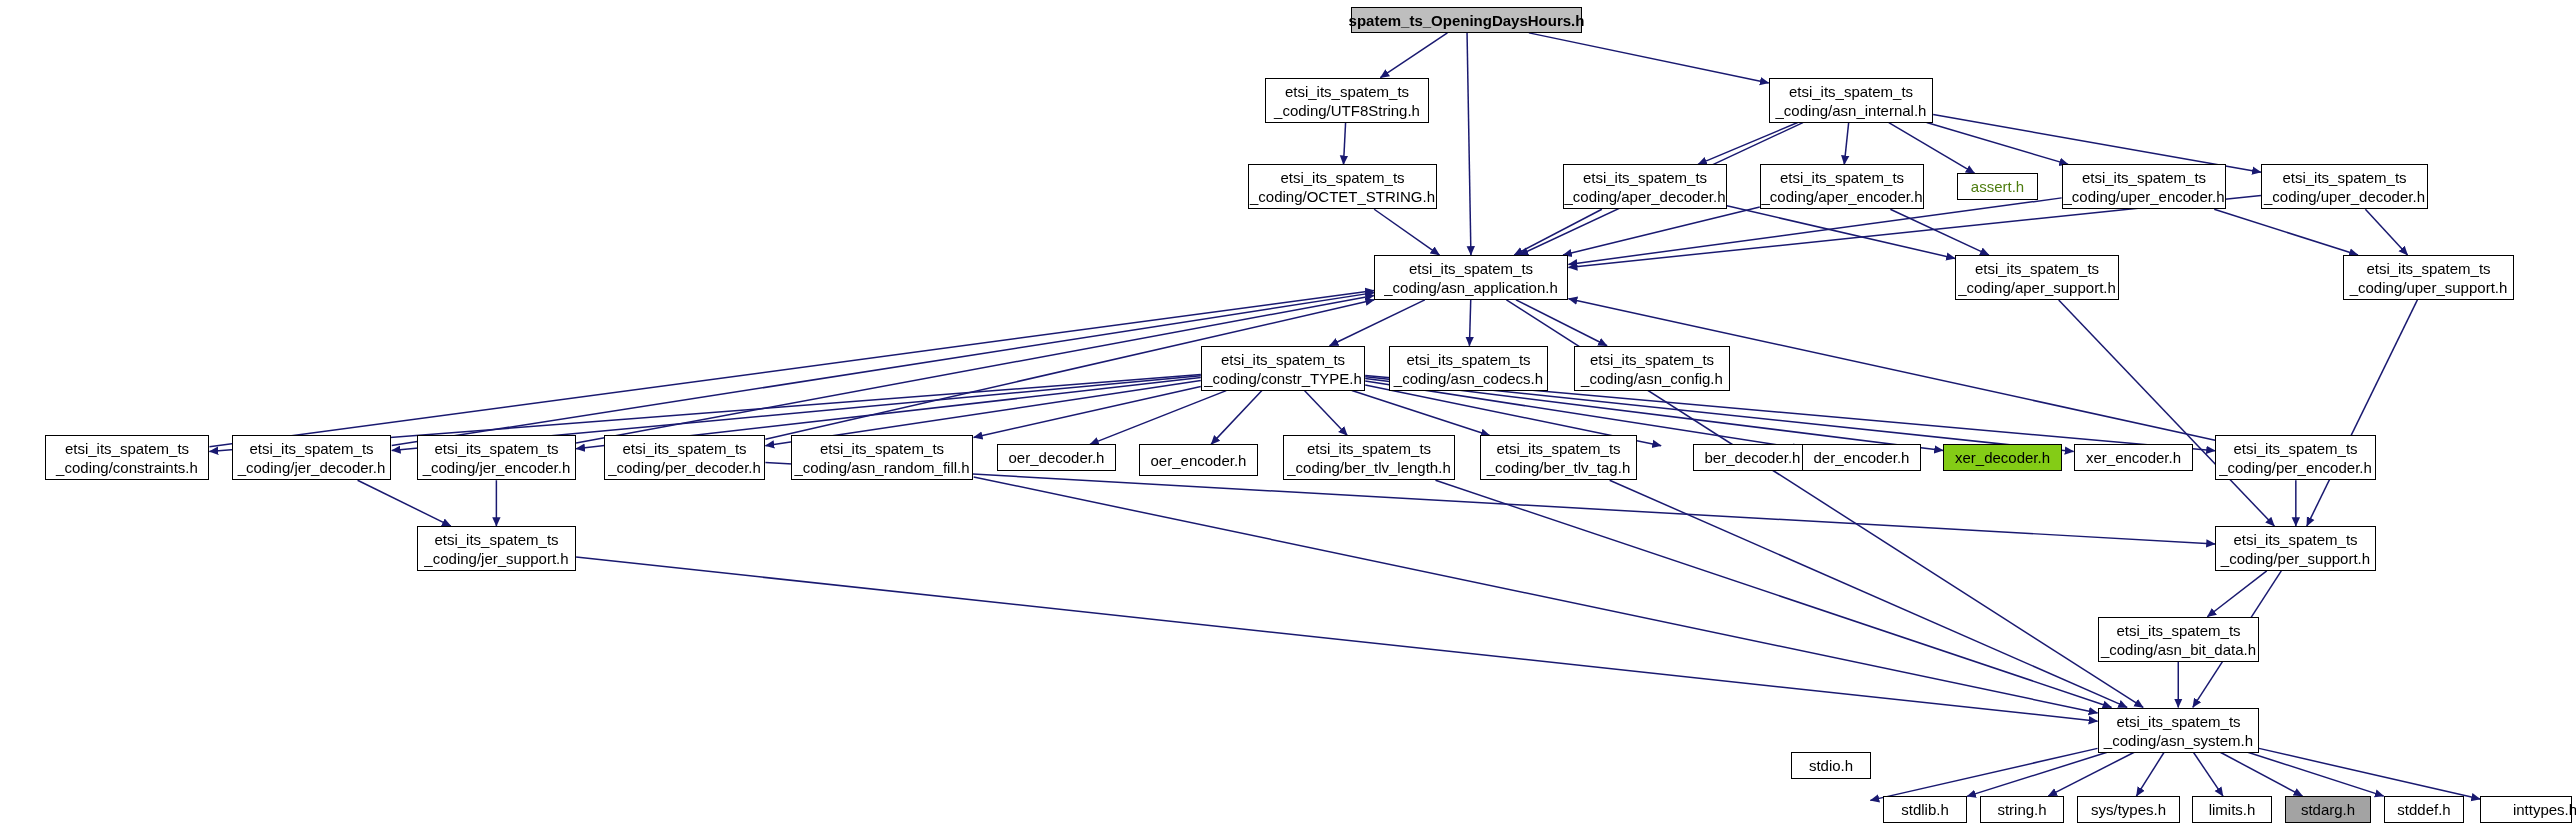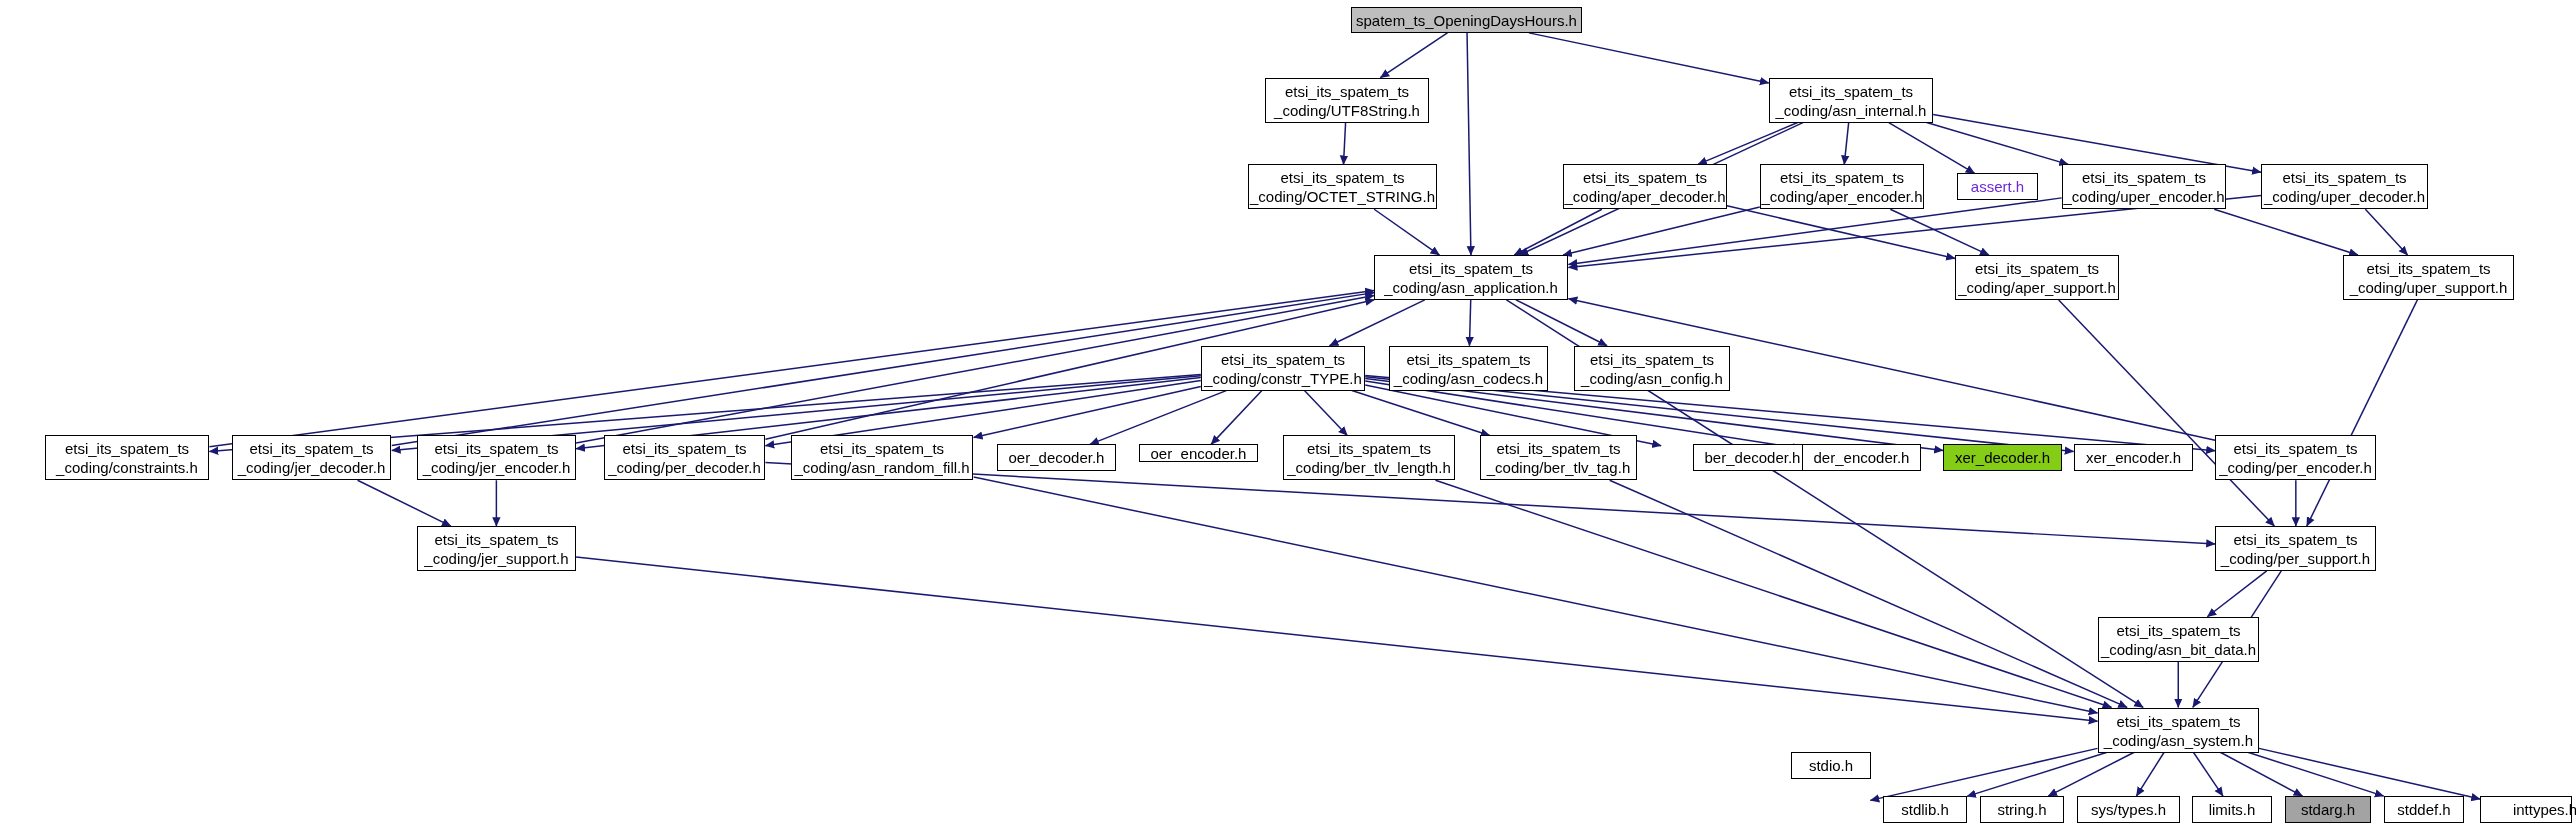--- a/index.html
+++ b/index.html
@@ -37,21 +37,21 @@
     border: 1px solid #000000;
     color: #000000;
     font-size: 15px;
     line-height: 19px;
     white-space: nowrap;
     text-align: center;
     cursor: default;
   }
   .node.highlight {
     background: #bebebe;
-    font-weight: normal;
+    font-weight: bold;
   }
   .node span {
     display: block;
   }
 </style>
 </head>
 <body>
 
 <div id="stage">
   <svg id="edges" width="2576" height="824" viewBox="0 0 2585 827" xmlns="http://www.w3.org/2000/svg">
@@ -143,21 +143,21 @@
       <span>_coding/OCTET_STRING.h</span>
     </div>
     <div class="node" style="left: 1563px; top: 164px; width: 164px; height: 45px; background: rgb(255, 255, 255); border-color: rgb(0, 0, 0); color: rgb(0, 0, 0);">
       <span>etsi_its_spatem_ts</span>
       <span>_coding/aper_decoder.h</span>
     </div>
     <div class="node" style="left: 1760px; top: 164px; width: 164px; height: 45px; background: rgb(255, 255, 255); border-color: rgb(0, 0, 0); color: rgb(0, 0, 0);">
       <span>etsi_its_spatem_ts</span>
       <span>_coding/aper_encoder.h</span>
     </div>
-    <div class="node" style="left: 1957px; top: 173px; width: 81px; height: 27px; background: rgb(255, 255, 255); border-color: rgb(0, 0, 0); color: #6d28d9;">
+    <div class="node" style="left: 1957px; top: 173px; width: 81px; height: 27px; background: rgb(255, 255, 255); border-color: rgb(0, 0, 0); color: #4d7c0f;">
       <span>assert.h</span>
     </div>
     <div class="node" style="left: 2062px; top: 164px; width: 164px; height: 45px; background: rgb(255, 255, 255); border-color: rgb(0, 0, 0); color: rgb(0, 0, 0);">
       <span>etsi_its_spatem_ts</span>
       <span>_coding/uper_encoder.h</span>
     </div>
     <div class="node" style="left: 2261px; top: 164px; width: 167px; height: 45px; background: rgb(255, 255, 255); border-color: rgb(0, 0, 0); color: rgb(0, 0, 0);">
       <span>etsi_its_spatem_ts</span>
       <span>_coding/uper_decoder.h</span>
     </div>
@@ -201,21 +201,21 @@
       <span>etsi_its_spatem_ts</span>
       <span>_coding/per_decoder.h</span>
     </div>
     <div class="node" style="left: 791px; top: 435px; width: 182px; height: 45px; background: rgb(255, 255, 255); border-color: rgb(0, 0, 0); color: rgb(0, 0, 0);">
       <span>etsi_its_spatem_ts</span>
       <span>_coding/asn_random_fill.h</span>
     </div>
     <div class="node" style="left: 997px; top: 444px; width: 119px; height: 27px; background: rgb(255, 255, 255); border-color: rgb(0, 0, 0); color: rgb(0, 0, 0);">
       <span>oer_decoder.h</span>
     </div>
-    <div class="node" style="left: 1139px; top: 444px; width: 119px; height: 18px; background: rgb(255, 255, 255); border-color: rgb(0, 0, 0); color: rgb(0, 0, 0);">
+    <div class="node" style="left: 1139px; top: 444px; width: 119px; height: 32px; background: rgb(255, 255, 255); border-color: rgb(0, 0, 0); color: rgb(0, 0, 0);">
       <span>oer_encoder.h</span>
     </div>
     <div class="node" style="left: 1283px; top: 435px; width: 172px; height: 45px; background: rgb(255, 255, 255); border-color: rgb(0, 0, 0); color: rgb(0, 0, 0);">
       <span>etsi_its_spatem_ts</span>
       <span>_coding/ber_tlv_length.h</span>
     </div>
     <div class="node" style="left: 1480px; top: 435px; width: 157px; height: 45px; background: rgb(255, 255, 255); border-color: rgb(0, 0, 0); color: rgb(0, 0, 0);">
       <span>etsi_its_spatem_ts</span>
       <span>_coding/ber_tlv_tag.h</span>
     </div>

